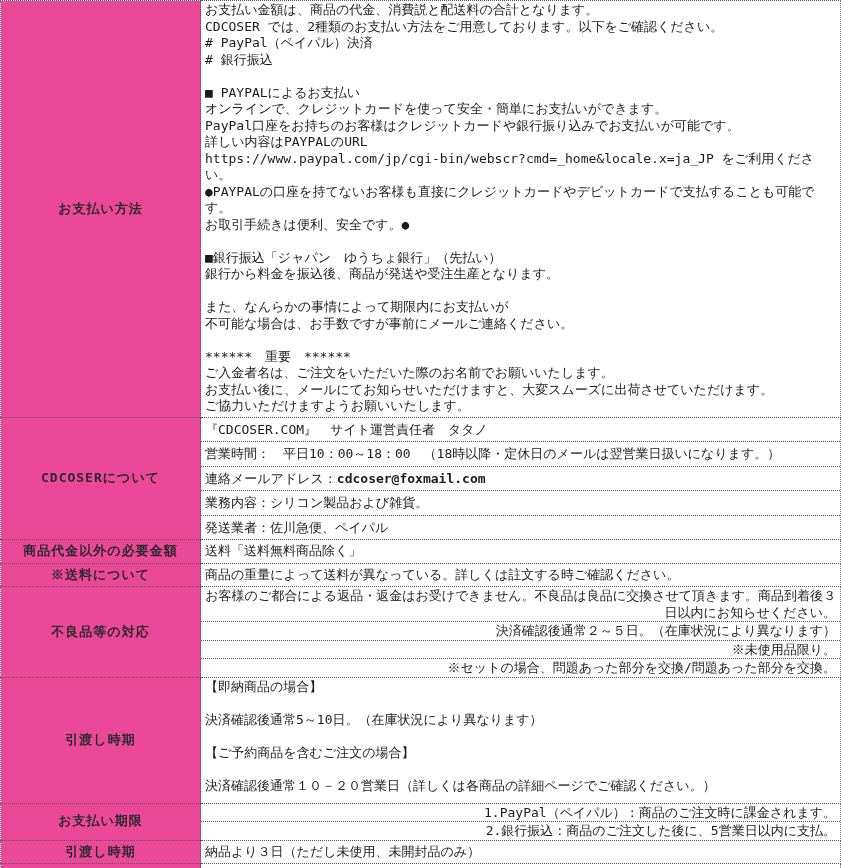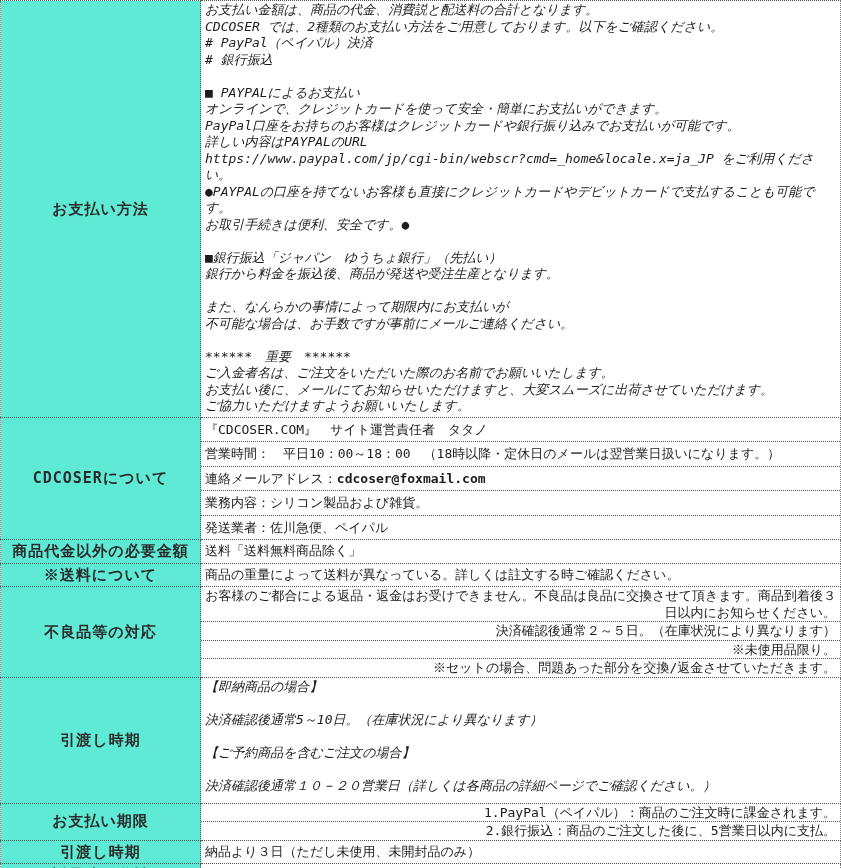--- a/index.html
+++ b/index.html
@@ -17,42 +17,41 @@
     width: 841px;
     border-collapse: collapse;
     table-layout: fixed;
     border-left: 1px dotted #777;
     border-right: 1px dotted #777;
     font-size: 13px;
     line-height: 16.5px;
   }
   table.info-table th {
     width: 195px;
-    background: #5eead4;
+    background: #ec4899;
     font-weight: bold;
     text-align: center;
     vertical-align: middle;
     letter-spacing: 1px;
-    font-size: 15px;
+    font-size: 13px;
     color: #2b2b2b;
     border: 1px dotted #555;
     border-left: none;
     padding: 2px;
   }
   table.info-table td {
     background: #ffffff;
     vertical-align: top;
     border: 1px dotted #555;
     border-right: 1px dotted #777;
     padding: 0;
   }
   .block {
     white-space: pre-line;
     padding: 1px 18px 2px 4px;
-    font-style: italic;
   }
   .block.tall { min-height: 392px; }
   .block.delivery { min-height: 122px; }
   .subrow {
     padding: 4px 12px 3px 4px;
     border-bottom: 1px dotted #555;
     white-space: pre-line;
   }
   .subrow:last-child { border-bottom: none; }
   .subrow.tight { padding: 1px 4px 0 4px; text-align: right; }
@@ -119,21 +118,21 @@
         <div class="single">商品の重量によって送料が異なっている。詳しくは註文する時ご確認ください。</div>
       </td>
     </tr>
 
     <tr>
       <th>不良品等の対応</th>
       <td>
         <div class="subrow tight">お客様のご都合による返品・返金はお受けできません。不良品は良品に交換させて頂きます。商品到着後３日以内にお知らせください。</div>
         <div class="subrow tight">決済確認後通常２～５日。（在庫状況により異なります）</div>
         <div class="subrow tight">※未使用品限り。</div>
-        <div class="subrow tight">※セットの場合、問題あった部分を交換/返金させていただきます。</div>
+        <div class="subrow tight">※セットの場合、問題あった部分を交換/問題あった部分を交換。</div>
       </td>
     </tr>
 
     <tr>
       <th>引渡し時期</th>
       <td>
         <div class="block delivery">【即納商品の場合】
 
 決済確認後通常5～10日。（在庫状況により異なります）
 

